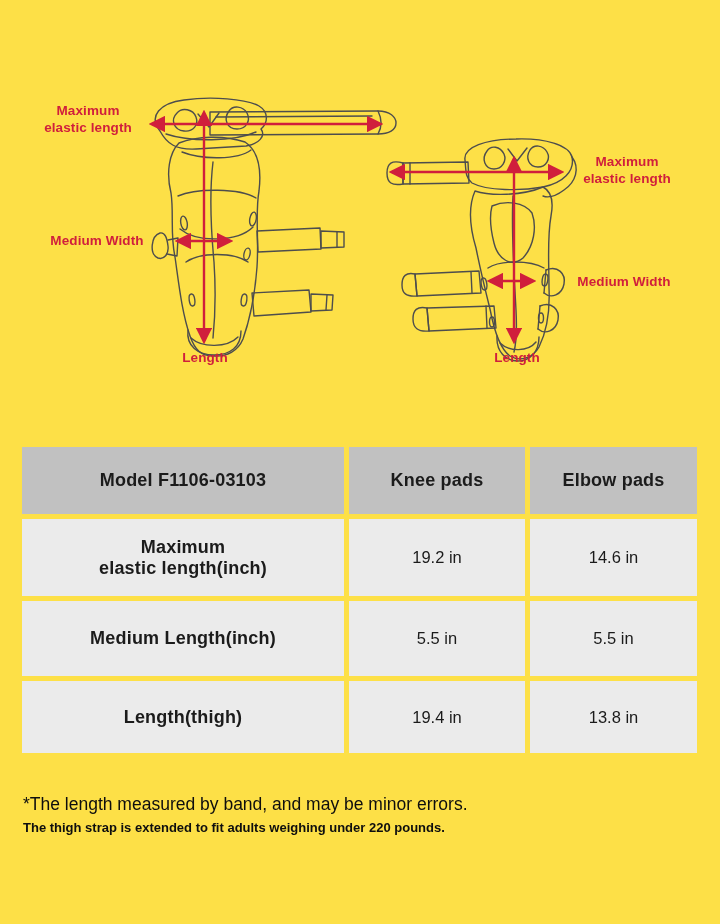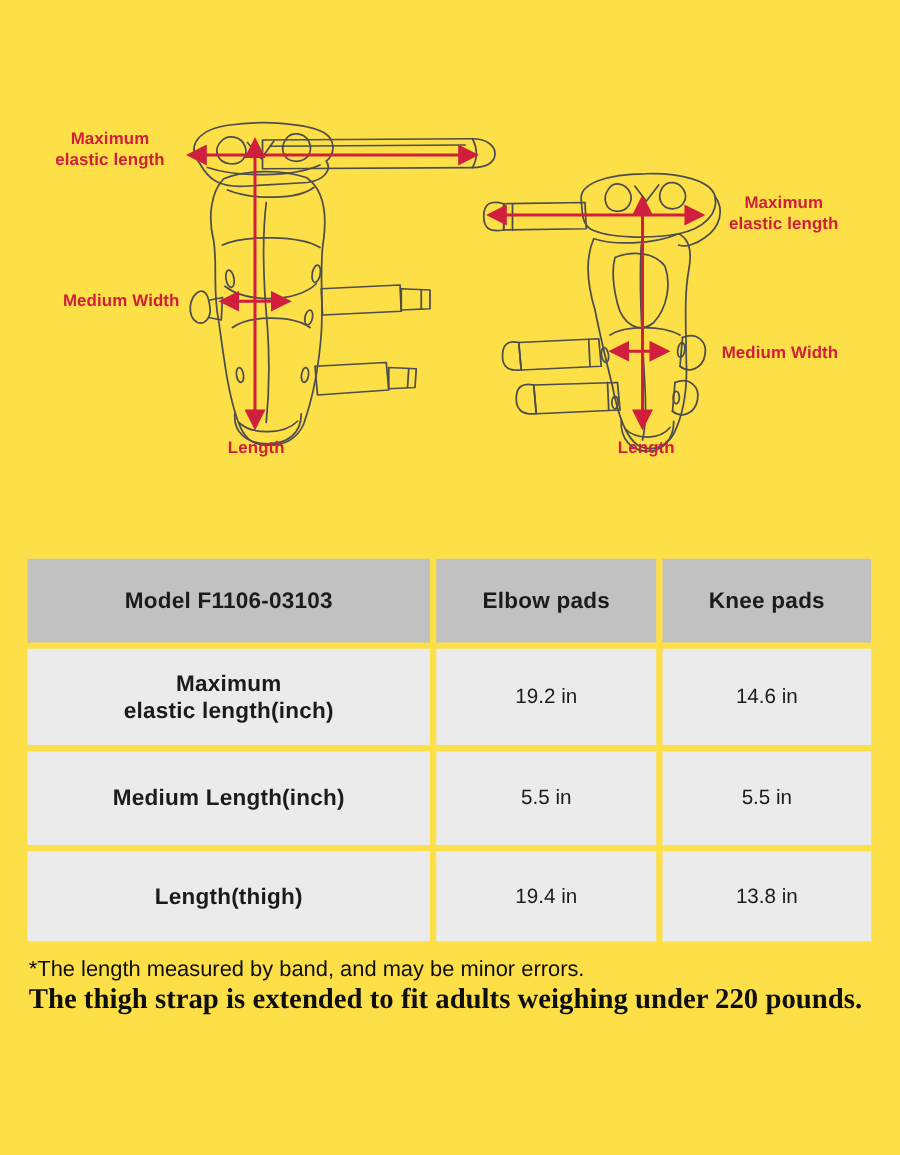--- a/index.html
+++ b/index.html
@@ -52,24 +52,24 @@
   }
   .cell.rowlabel{
     background:var(--table-row-bg);
     font-size:18px;font-weight:700;letter-spacing:.2px;
   }
   .cell.val{
     background:var(--table-row-bg);
     font-size:16.5px;font-weight:400;
   }
   .footnotes{
-    position:absolute;left:23px;top:764px;width:680px;
+    position:absolute;left:23px;top:793px;width:680px;
     color:#0e0e0e;font-size:17.5px;line-height:23px;
   }
-  .footnotes .bold{font-weight:700;font-size:23px;font-family:Liberation Serif, serif;}
+  .footnotes .bold{font-weight:700;font-size:13px;}
 </style>
 </head>
 <body>
 
 <div class="canvas">
 
   <svg width="720" height="445" viewBox="0 0 720 445">
     <defs>
       <marker id="ah" viewBox="0 0 10 10" refX="8" refY="5" markerWidth="7" markerHeight="7" orient="auto-start-reverse">
         <path d="M0,0 L10,5 L0,10 Z" style="fill:var(--red);stroke:none"></path>
@@ -164,22 +164,22 @@
 elastic length</div>
   <div class="red-label" style="left:42px;top:233px;width:110px;">Medium Width</div>
   <div class="red-label" style="left:178px;top:350px;width:54px;">Length</div>
   <div class="red-label" style="left:572px;top:154px;width:110px;">Maximum
 elastic length</div>
   <div class="red-label" style="left:568px;top:274px;width:112px;">Medium Width</div>
   <div class="red-label" style="left:489px;top:350px;width:56px;">Length</div>
 
   <div class="size-table">
     <div class="cell head">Model F1106-03103</div>
+    <div class="cell head">Knee pads</div>
     <div class="cell head">Elbow pads</div>
-    <div class="cell head">Knee pads</div>
 
     <div class="cell rowlabel">Maximum
 elastic length(inch)</div>
     <div class="cell val">19.2 in</div>
     <div class="cell val">14.6 in</div>
 
     <div class="cell rowlabel">Medium Length(inch)</div>
     <div class="cell val">5.5 in</div>
     <div class="cell val">5.5 in</div>
 

